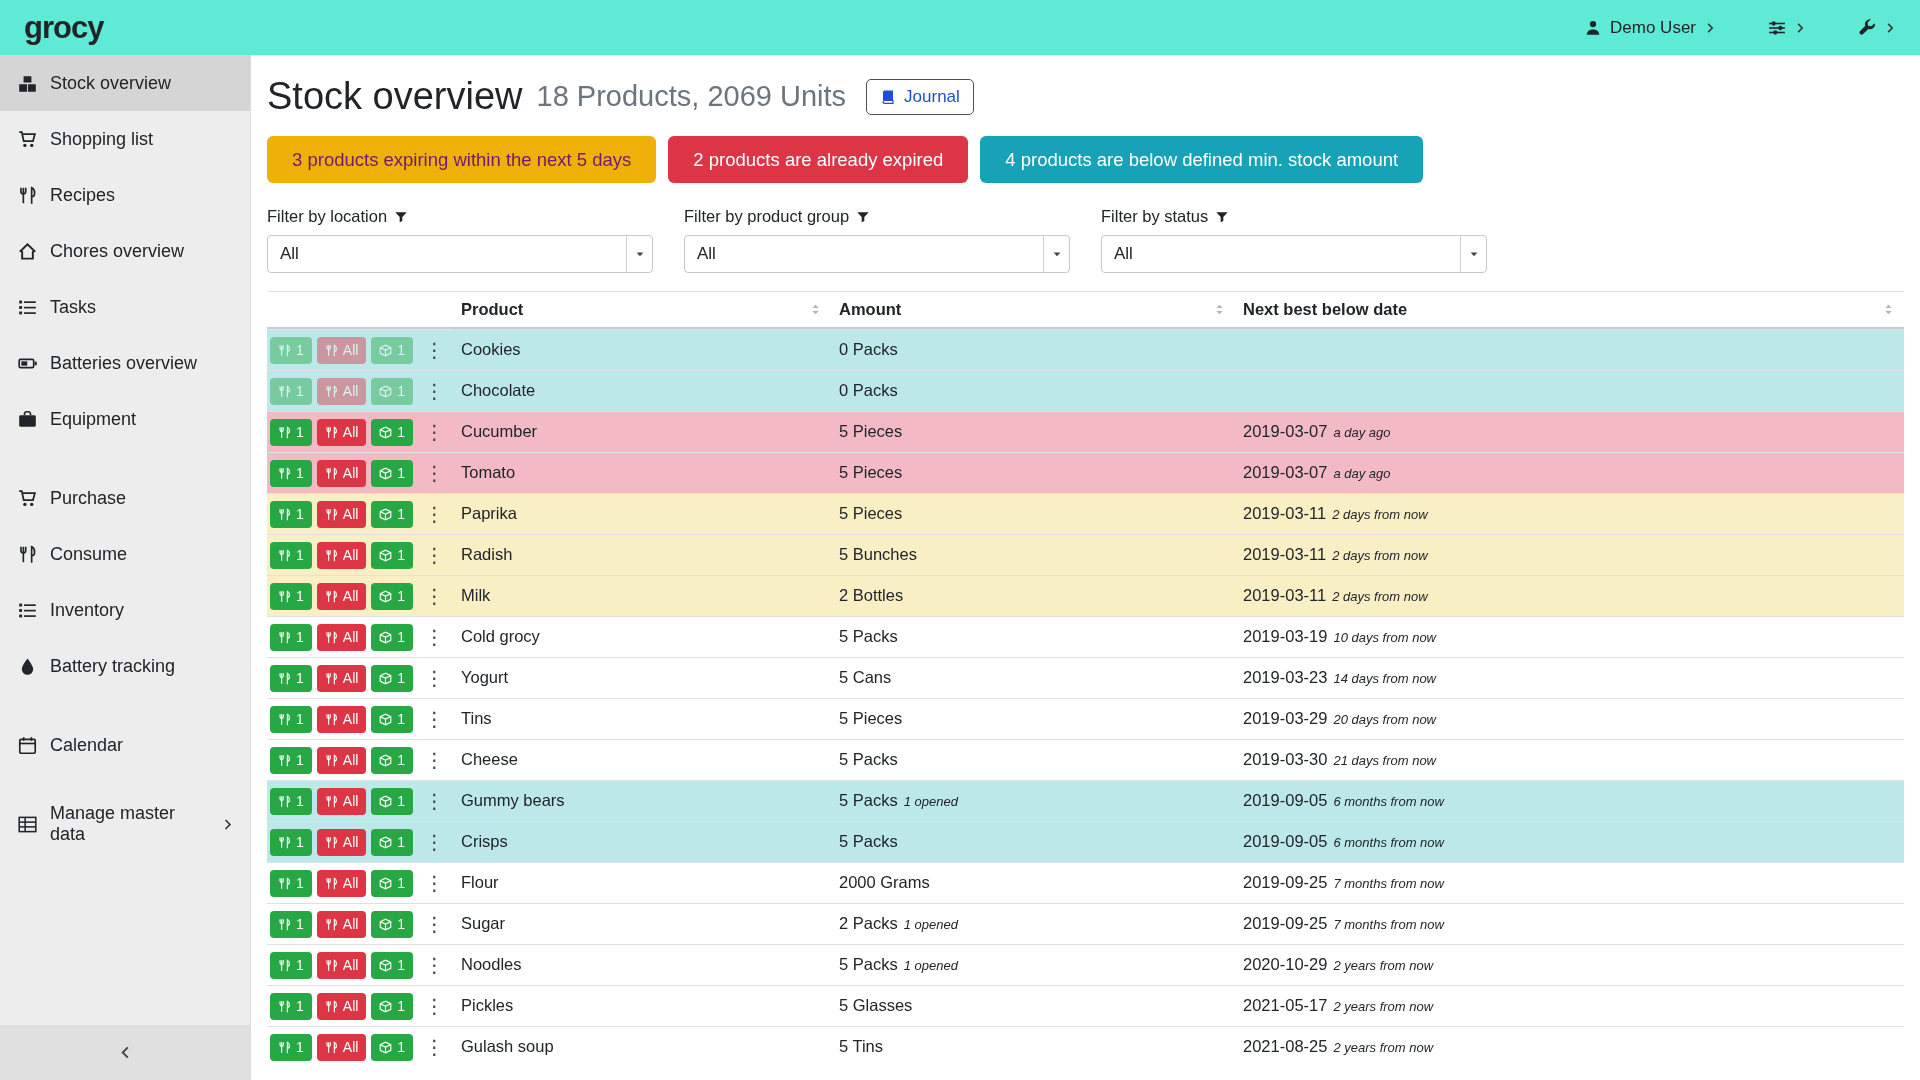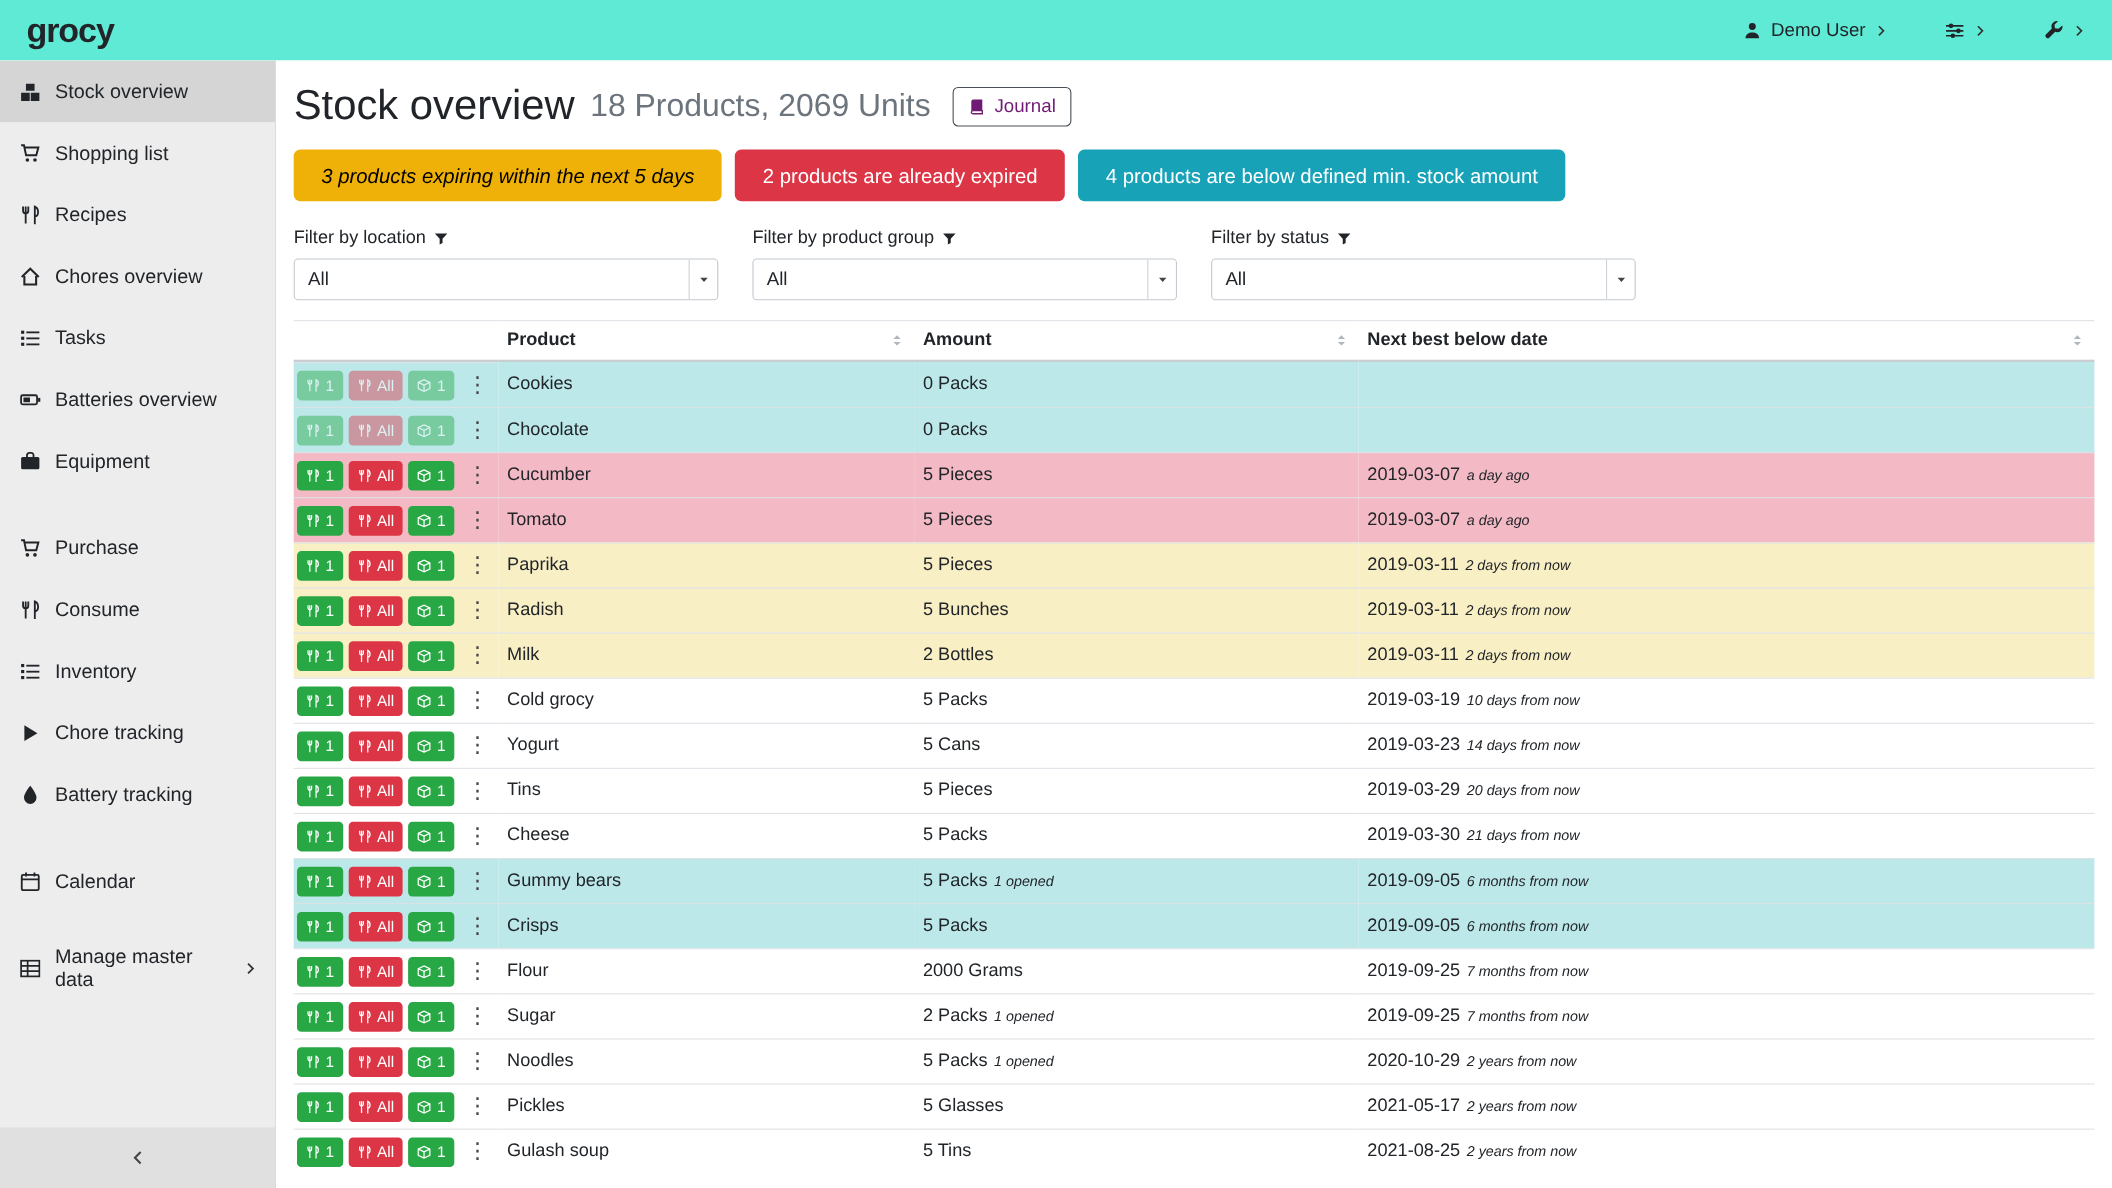--- a/index.html
+++ b/index.html
@@ -59,21 +59,21 @@
   .sidebar-collapse .icon { width: 15px; height: 15px; color: #444; }
 
   
   main { grid-row: 2; grid-column: 2; background: #fff; padding: 20px 16px 0 16px; overflow: hidden; }
 
   .page-header { display: flex; align-items: center; gap: 14px; }
   .page-title { font-size: 38px; font-weight: 500; }
   .page-subtitle { font-size: 29px; color: #6c757d; font-weight: 400; }
   .journal-btn {
     display: inline-flex; align-items: center; gap: 8px;
-    border: 1px solid #495057; background: #fff; color: #701a75;
+    border: 1px solid #495057; background: #fff; color: #1d4ed8;
     border-radius: 5px; padding: 7px 13px; font-size: 17px;
     font-family: inherit; cursor: pointer; margin-left: 6px;
   }
   .journal-btn .icon { width: 16px; height: 16px; }
 
   .alerts { display: flex; gap: 12px; margin-top: 18px; }
   .alert-pill {
     height: 47px; display: inline-flex; align-items: center;
     padding: 0 25px; border-radius: 6px; font-size: 18.5px; cursor: pointer;
   }
@@ -293,28 +293,20 @@
               <rect x="5" y="2.8" width="10" height="1.4"></rect>
               <rect x="5" y="7.4" width="10" height="1.4"></rect>
               <rect x="5" y="12" width="10" height="1.4"></rect>
             </svg>
           </span>
           <span class="nav-label">Inventory</span>
         </div>
         <div class="nav-item">
           <span class="icon">
             <svg viewBox="0 0 16 16">
-              <path d="M3.5 2l10 6-10 6z" fill="currentColor"></path>
-            </svg>
-          </span>
-          <span class="nav-label">Chore tracking</span>
-        </div>
-        <div class="nav-item">
-          <span class="icon">
-            <svg viewBox="0 0 16 16">
               <path d="M8 1.2S3.2 7 3.2 10.2a4.8 4.8 0 0 0 9.6 0C12.8 7 8 1.2 8 1.2z" fill="currentColor"></path>
             </svg>
           </span>
           <span class="nav-label">Battery tracking</span>
         </div>
       </div>
       <div class="nav-group">
         <div class="nav-item">
           <span class="icon">
             <svg viewBox="0 0 16 16">
@@ -364,21 +356,21 @@
           <svg viewBox="0 0 16 16">
             <path d="M4.8 1.5h8.2V11H4.8A1.8 1.8 0 0 0 3 12.8V3.3a1.8 1.8 0 0 1 1.8-1.8z" fill="currentColor"></path>
             <path d="M3 13.2a1.8 1.8 0 0 1 1.8-1.7H13v2.9H4.8A1.8 1.8 0 0 1 3 13.2z" fill="none" stroke="currentColor" stroke-width="1.2"></path>
           </svg>
         </span>
       <span>Journal</span>
     </button>
   </div>
 
   <div class="alerts" id="alerts">
-      <div class="alert-pill" style="background: rgb(239, 176, 8); color: #000000; font-style: italic;">3 products expiring within the next 5 days</div>
+      <div class="alert-pill" style="background: rgb(239, 176, 8); color: #701a75;">3 products expiring within the next 5 days</div>
       <div class="alert-pill" style="background: rgb(220, 53, 69); color: rgb(255, 255, 255);">2 products are already expired</div>
       <div class="alert-pill" style="background: rgb(23, 162, 184); color: rgb(255, 255, 255);">4 products are below defined min. stock amount</div>
     </div>
 
   <div class="filters" id="filters">
       <div class="filter">
         <div class="filter-label">
           <span>Filter by location</span>
           <span class="icon">
             <svg viewBox="0 0 16 16">

